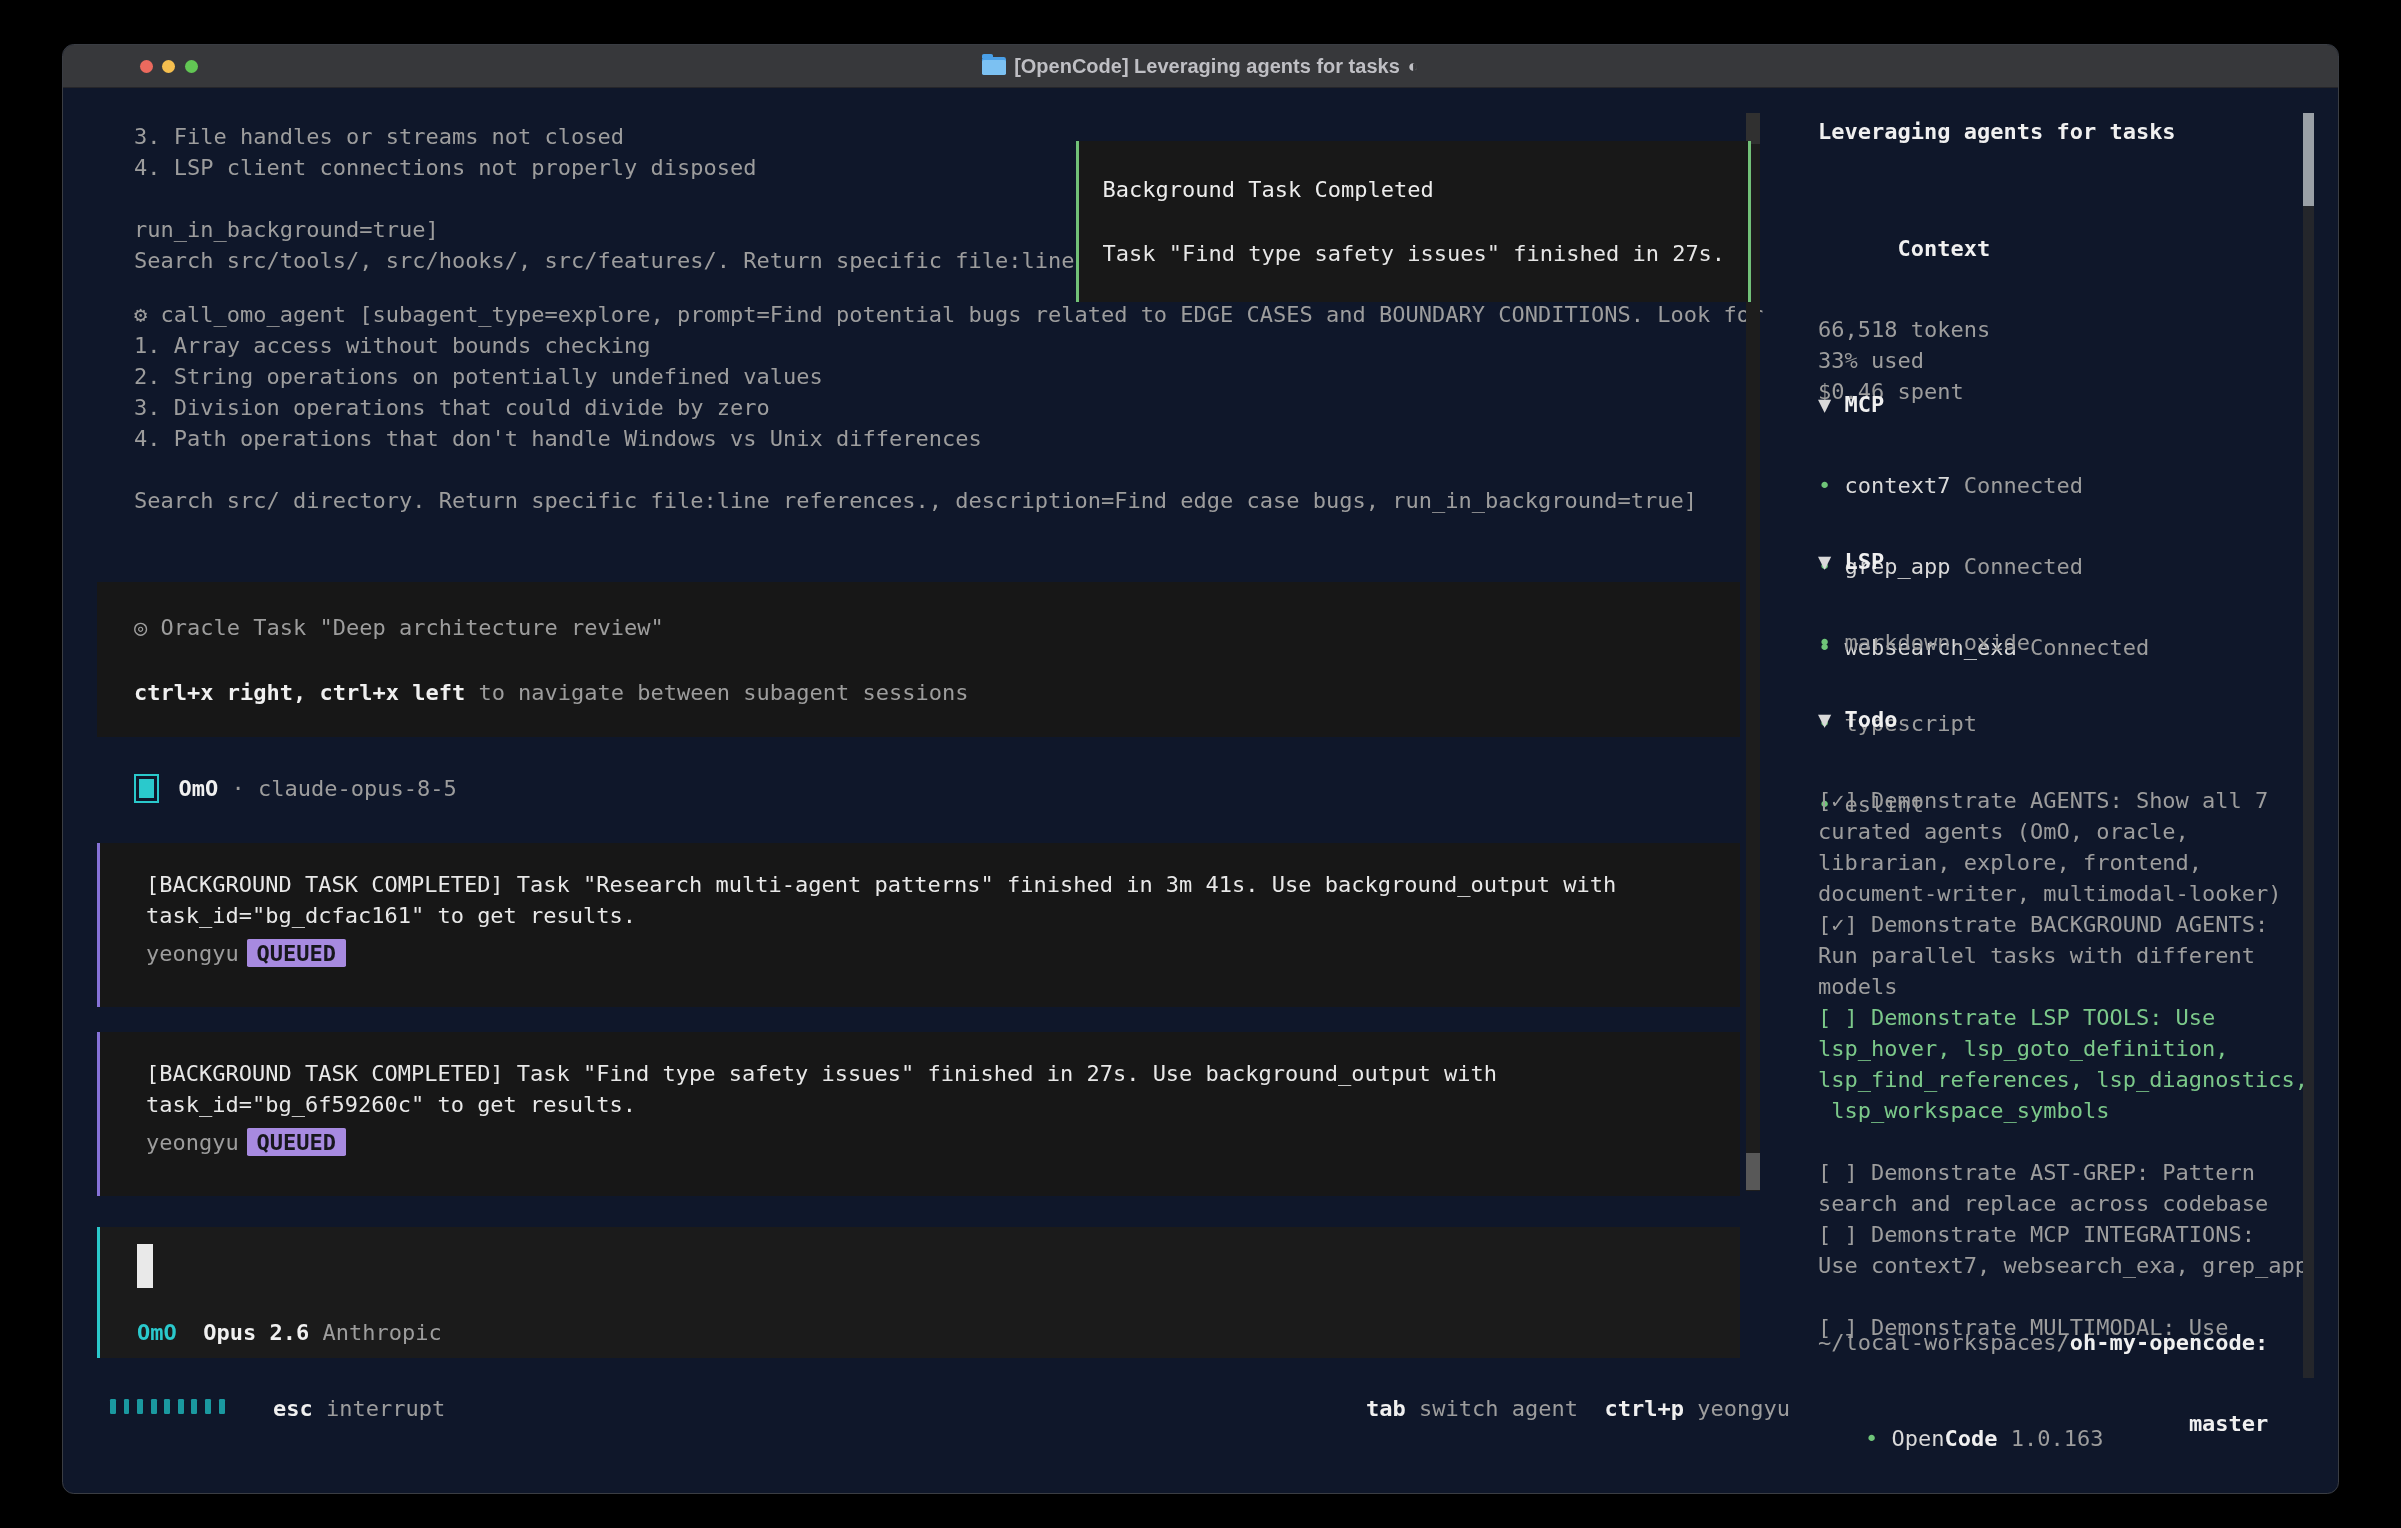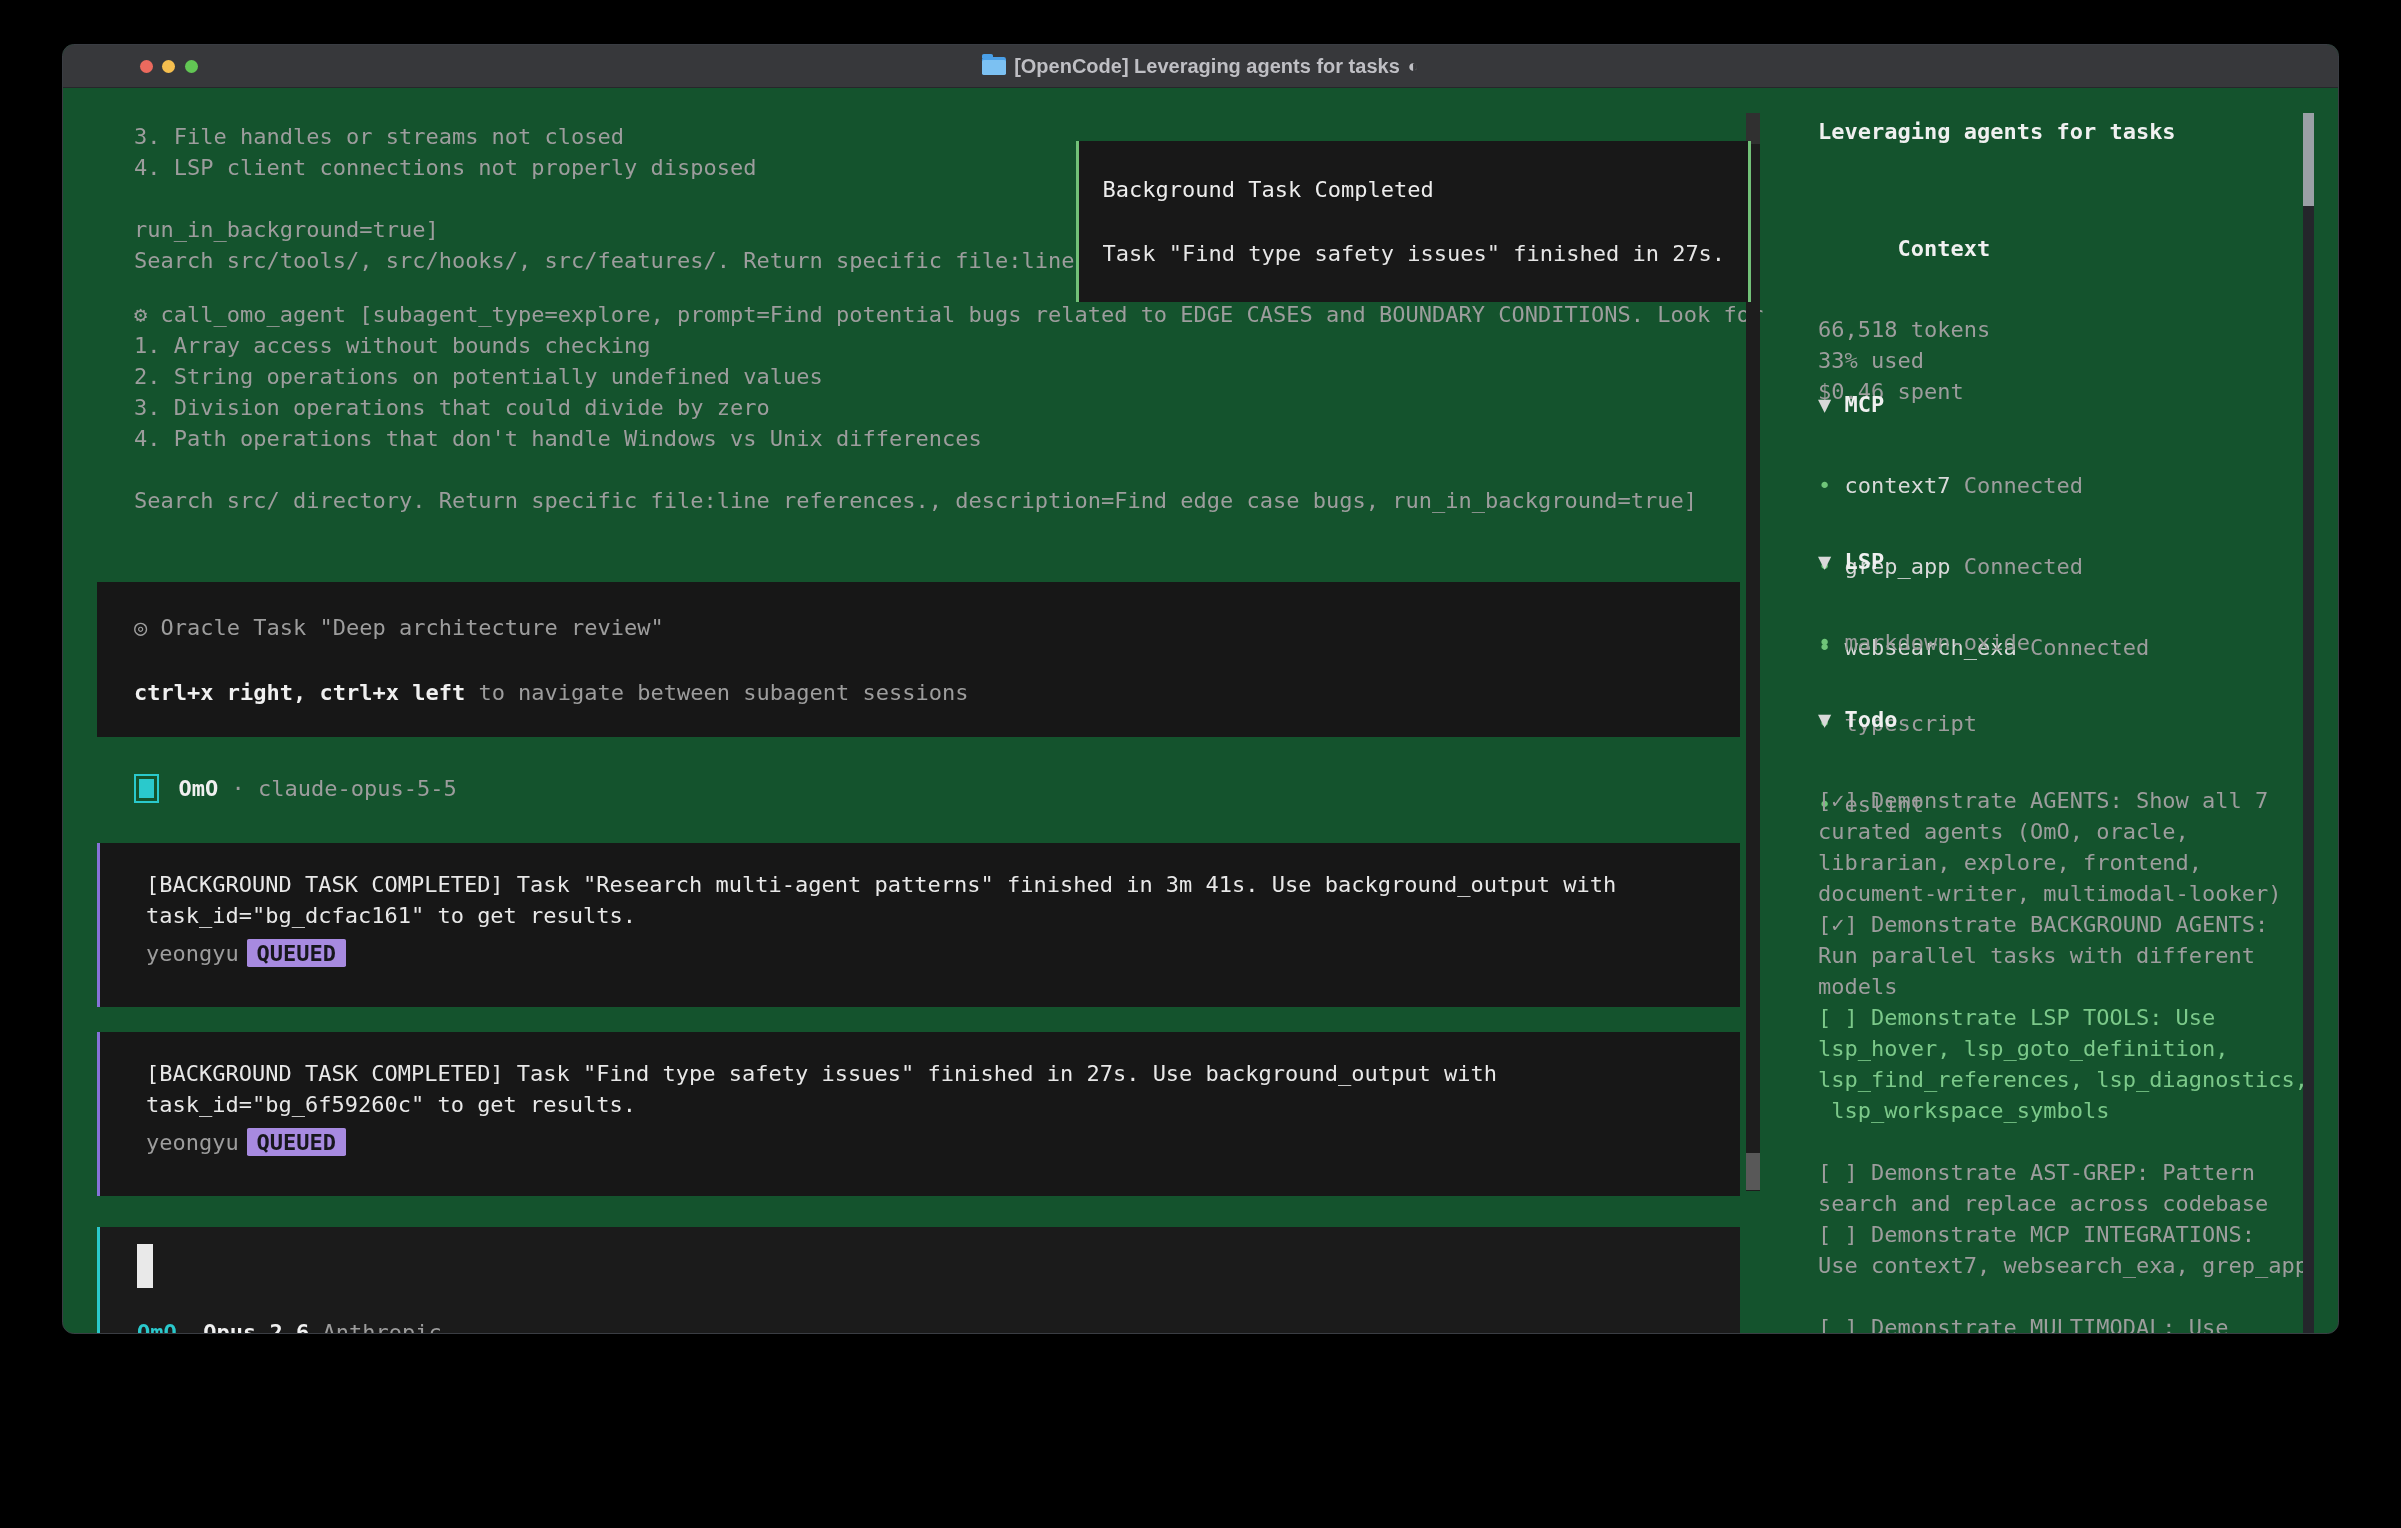--- a/index.html
+++ b/index.html
@@ -1,18 +1,18 @@
 <!DOCTYPE html>
 <html style="font-size:9.5px"><head>
 <meta charset="utf-8">
 <style>
   html,body{margin:0;padding:0;background:#000;width:2401px;height:1528px;overflow:hidden;}
   *{box-sizing:border-box;}
   .mono{font-family:"DejaVu Sans Mono",monospace;font-size:22px;}
-  .window{position:absolute;left:62px;top:44px;width:2277px;height:1290px;background:#14532d;
+  .window{position:absolute;left:62px;top:44px;width:2277px;height:1450px;background:#0f172a;
           border:1.2px solid #3a3d43;border-radius:11.8px;overflow:hidden;}
   .titlebar{position:absolute;left:0;top:0;width:100%;height:43px;background:#37383b;
             border-bottom:1.2px solid #26262a;display:flex;align-items:center;}
   .traffic{position:absolute;top:14.8px;width:13px;height:13px;border-radius:50%;}
   .t-red{left:77px;background:#ec6a5e;} .t-yellow{left:99px;background:#f5bf4f;} .t-green{left:122px;background:#62c654;}
   .titlewrap{margin:0 auto;display:flex;align-items:center;gap:8.3px;
              font-family:"Liberation Sans",sans-serif;font-weight:bold;font-size:20px;color:#bfbfc4;}
   .foldericon{position:relative;width:23.6px;height:17.7px;background:#4aa0e8;border-radius:2.4px;}
   .foldericon::before{content:"";position:absolute;left:0;top:-3.5px;width:10.6px;height:4.7px;background:#4aa0e8;border-radius:1.8px 1.8px 0 0;}
   .foldericon::after{content:"";position:absolute;left:0;top:2.4px;width:23.6px;height:15.4px;background:#7cc1f2;border-radius:1.8px;}
@@ -104,21 +104,21 @@
     </div>
 
   <div class="panel oracle mono">
     <div class="tl sg-g">◎ Oracle Task "Deep architecture review"</div>
     <div class="tl">&nbsp;</div>
     <div class="tl seg-row"><span class="sg-b">ctrl+x right, ctrl+x left</span><span class="sg-g"> to navigate between subagent sessions</span></div>
   </div>
 
   <div class="agent-row mono">
     <span class="agent-checkbox"></span>
-    <span class="seg-row"><span class="sg-b">OmO</span><span class="sg-g"> · </span><span class="sg-g">claude-opus-5-5</span></span>
+    <span class="seg-row"><span class="sg-b">OmO</span><span class="sg-g"> · </span><span class="sg-g">claude-opus-8-5</span></span>
   </div>
 
   <div class="panel msgblock msg1 mono">
     <div class="msg-line">[BACKGROUND TASK COMPLETED] Task "Research multi-agent patterns" finished in 3m 41s. Use background_output with</div>
     <div class="msg-line">task_id="bg_dcfac161" to get results.</div>
     <div class="msg-footer seg-row"><span class="sg-g">yeongyu</span><span class="sg-badge">QUEUED</span></div>
   </div>
 
   <div class="panel msgblock msg2 mono">
     <div class="msg-line">[BACKGROUND TASK COMPLETED] Task "Find type safety issues" finished in 27s. Use background_output with</div>

